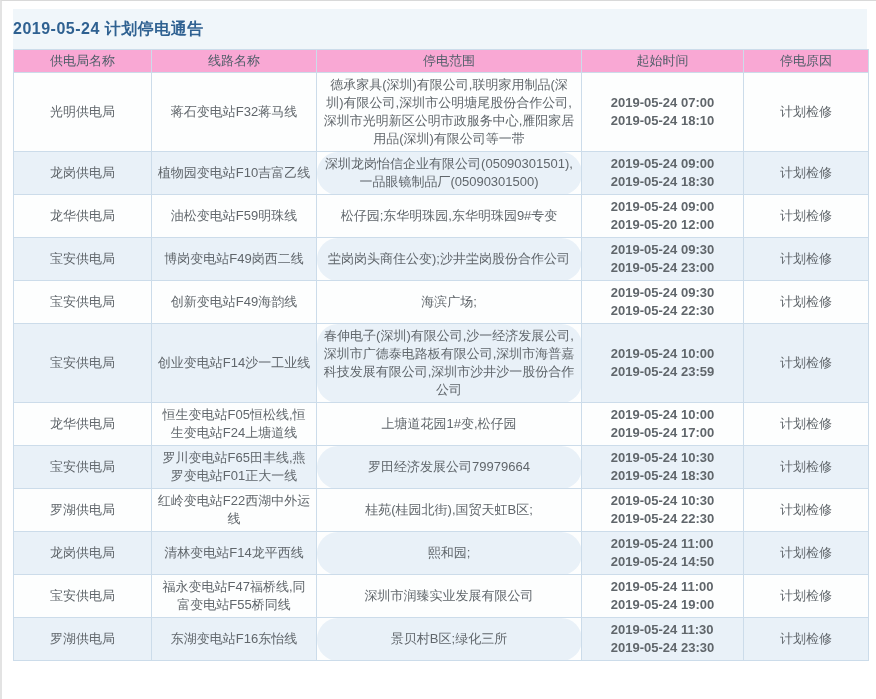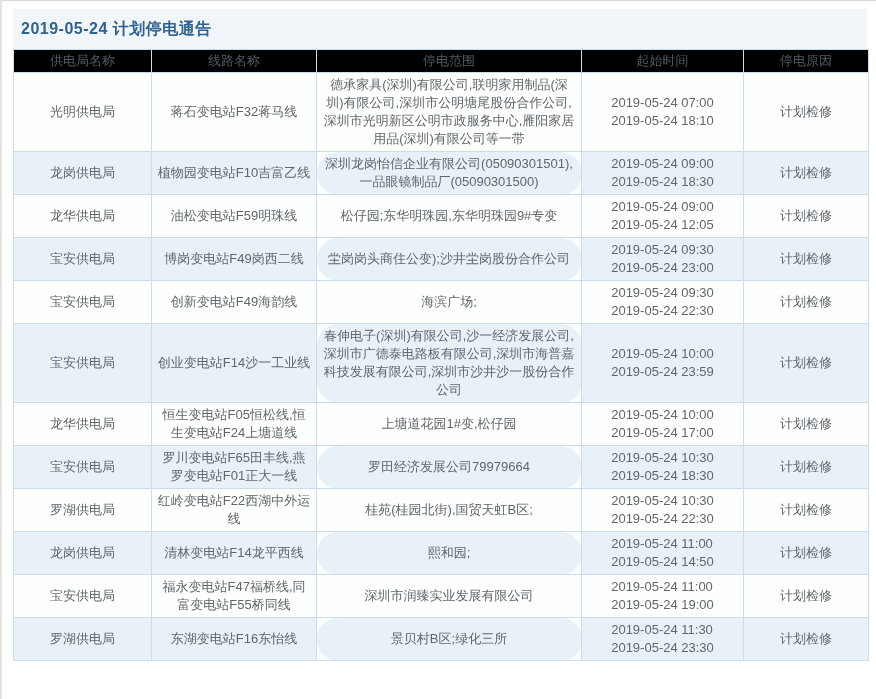--- a/index.html
+++ b/index.html
@@ -14,21 +14,21 @@
     border-top: 1px solid #d9d9d9;
   }
   .page {
     padding: 8px 9px 0 11px;
   }
   .title-bar {
     background: #f0f6fa;
     height: 40px;
     display: flex;
     align-items: center;
-    padding-left: 8px;
+    padding-left: 0;
     margin-bottom: 0;
   }
   .title-bar h1 {
     font-size: 16px;
     font-weight: bold;
     color: #2f6191;
     letter-spacing: 0.5px;
   }
   table.outage {
     border-collapse: collapse;
@@ -41,41 +41,41 @@
   table.outage col.c-scope  { width: 265px; }
   table.outage col.c-time   { width: 162px; }
   table.outage col.c-reason { width: 125px; }
 
   table.outage th, table.outage td {
     border: 1px solid #ccdcea;
     text-align: center;
     vertical-align: middle;
   }
   table.outage thead th {
-    background: #000000;
+    background: #f9a8d4;
     color: #4f5d68;
     font-size: 13px;
     font-weight: normal;
     height: 20px;
     padding: 2px 4px;
   }
   table.outage tbody td {
     font-size: 13px;
     color: #60666b;
     line-height: 18px;
     padding: 3px 5px;
   }
   table.outage tbody td.scope { padding: 3px 6px; border-radius: 21px; }
   table.outage tbody tr:nth-child(even) { background: #e9f1f8; }
   .time-block {
     display: inline-block;
     text-align: left;
     vertical-align: middle;
   }
-  .time-block div { white-space: nowrap; }
+  .time-block div { white-space: nowrap; font-weight: bold; }
 </style>
 </head>
 <body>
 
 <div class="page">
 
   <div class="title-bar">
     <h1>2019-05-24  计划停电通告</h1>
   </div>
 
@@ -125,21 +125,21 @@
         <td>计划检修</td>
       </tr>
 
       <tr>
         <td>龙华供电局</td>
         <td>油松变电站F59明珠线</td>
         <td class="scope">松仔园;东华明珠园,东华明珠园9#专变</td>
         <td>
           <span class="time-block">
             <div>2019-05-24 09:00</div>
-            <div>2019-05-24 12:05</div>
+            <div>2019-05-20 12:00</div>
           </span>
         </td>
         <td>计划检修</td>
       </tr>
 
       <tr>
         <td>宝安供电局</td>
         <td>博岗变电站F49岗西二线</td>
         <td class="scope">坣岗岗头商住公变);沙井坣岗股份合作公司</td>
         <td>

